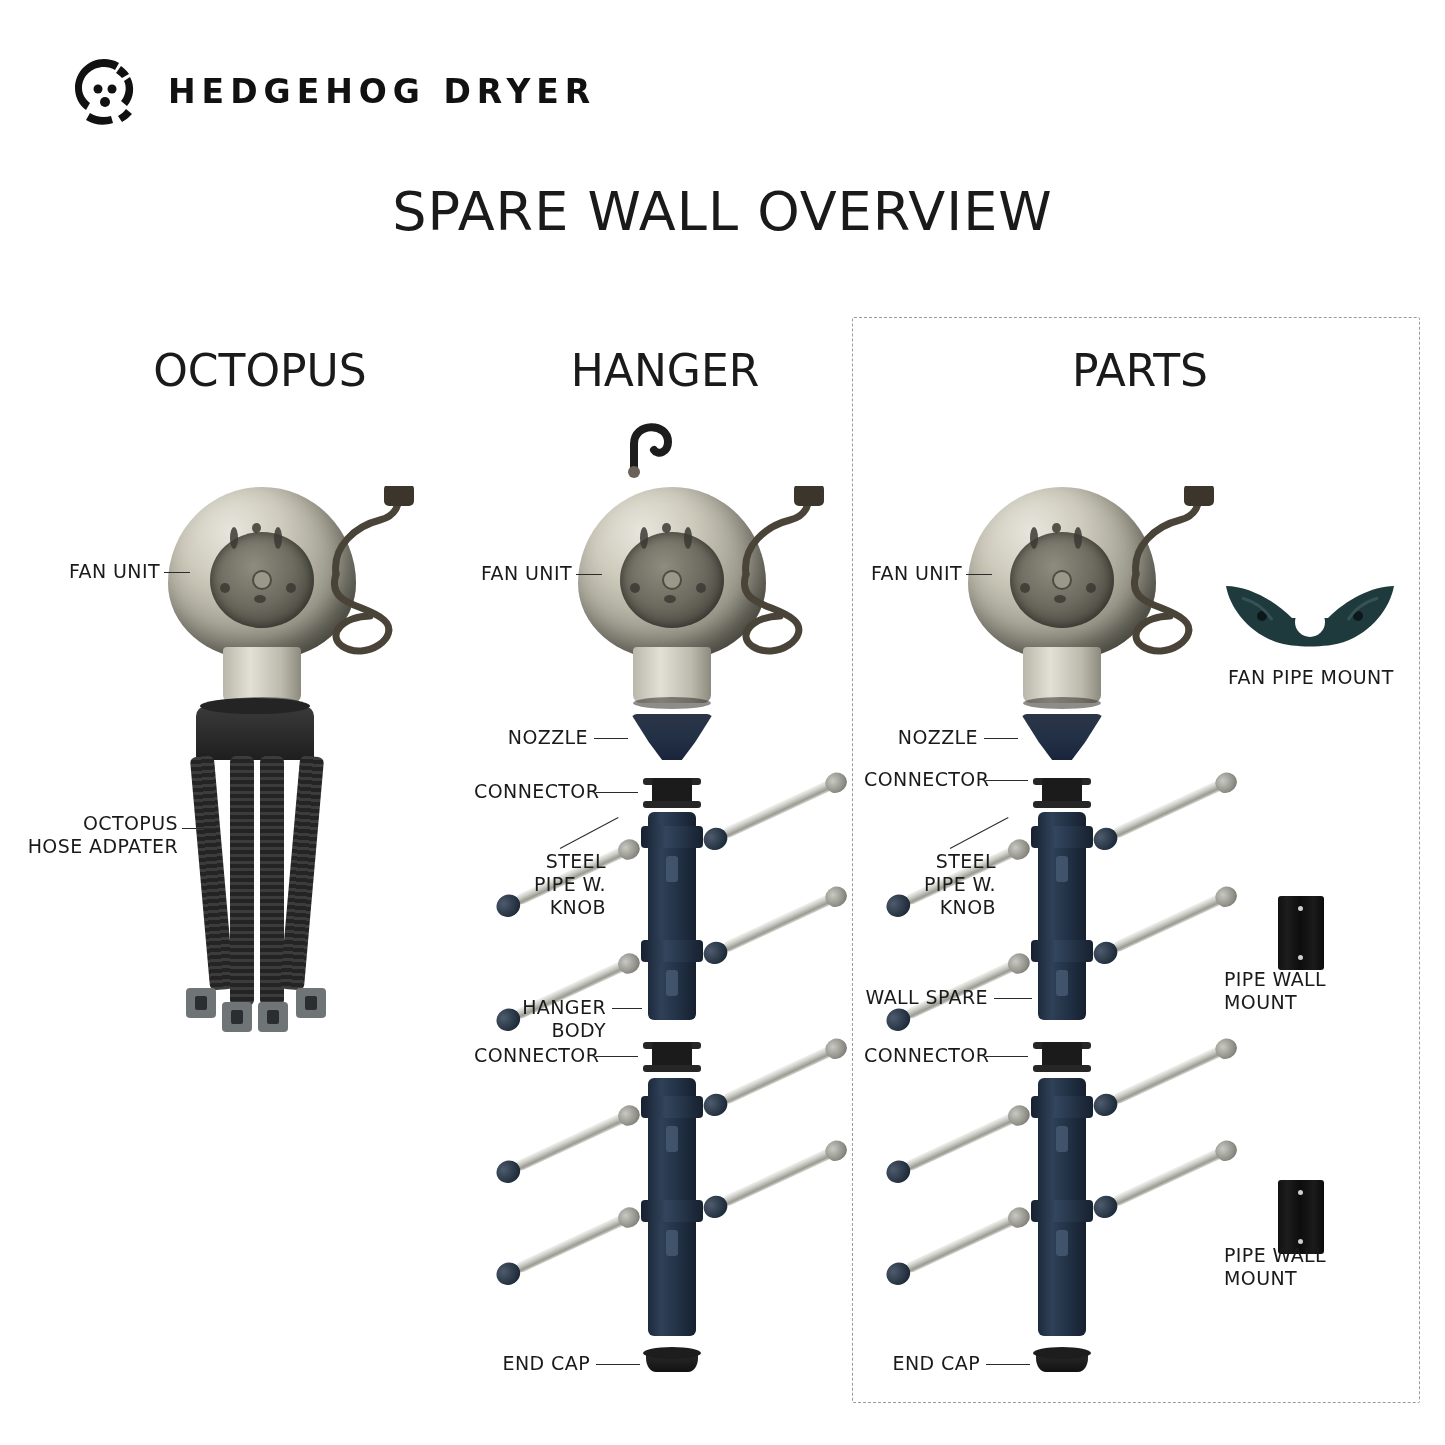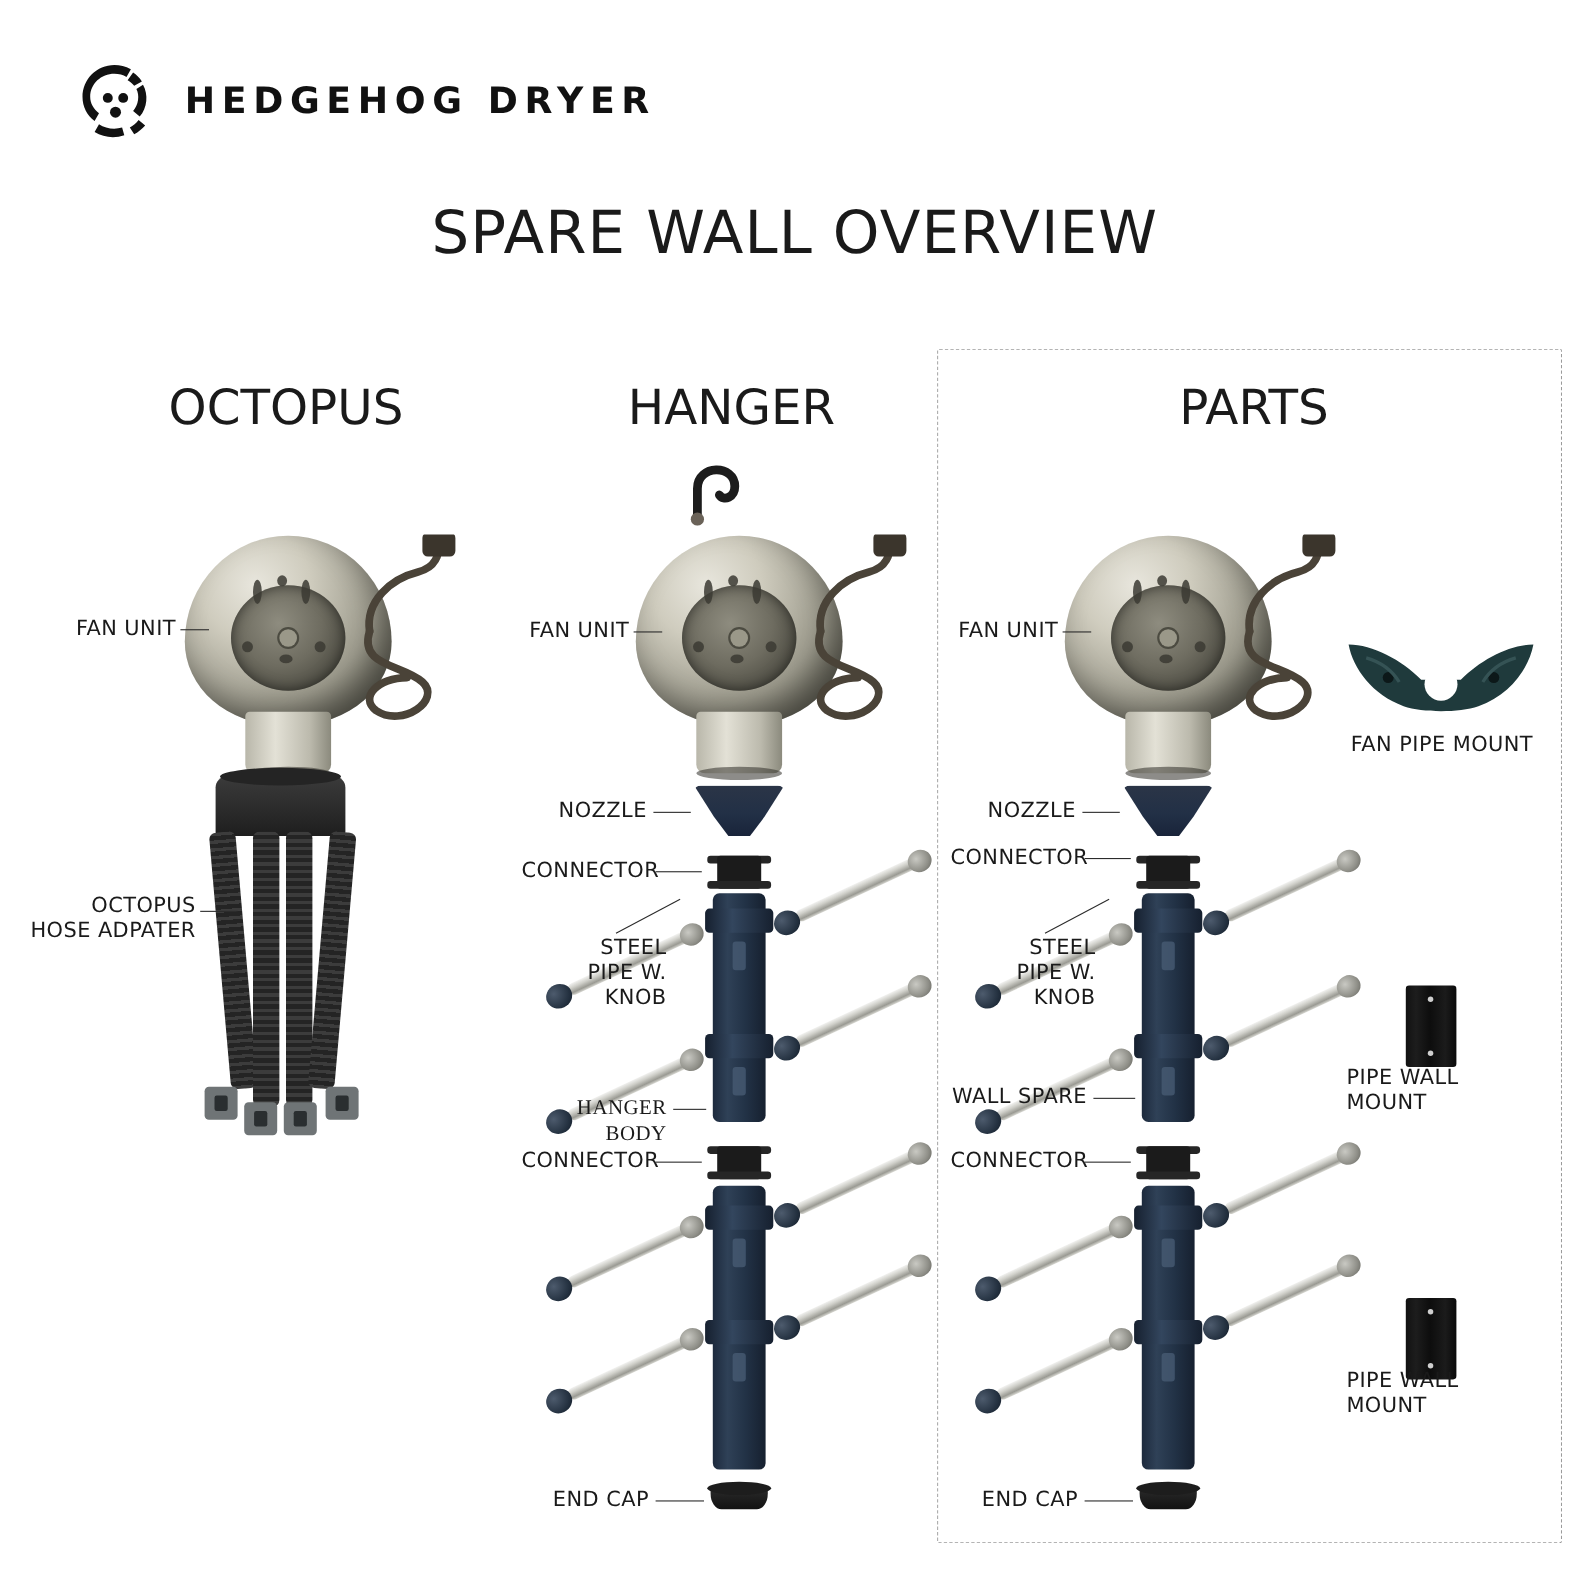--- a/index.html
+++ b/index.html
@@ -434,21 +434,21 @@
 </div>
 <div class="pipe" style="left:700px; top:948px; transform:rotate(-25deg);">
   <div class="rod"></div>
   <div class="tip"></div>
   <div class="knob"></div>
 </div>
 <div class="lbl right" style="left:474px; top:850px; width:132px;">STEEL
 PIPE W. KNOB</div>
 <div class="leader diag" style="left:560px; top:848px; width:66px; transform:rotate(-28deg);"></div>
 
-<div class="lbl right" style="left:470px; top:996px; width:136px;font-family:Liberation Serif, serif;">HANGER BODY</div>
+<div class="lbl right" style="left:470px; top:996px; width:136px;">HANGER BODY</div>
 <div class="leader" style="left:612px; top:1008px; width:30px;"></div>
 
 <div class="connector" style="left:643px; top:1042px;">
   <div class="lip" style="top:0;"></div>
   <div class="band"></div>
   <div class="lip" style="top:23px;"></div>
 </div>
 <div class="lbl right" style="left:474px; top:1044px; width:116px;">CONNECTOR</div>
 <div class="leader" style="left:596px; top:1056px; width:42px;"></div>
 

